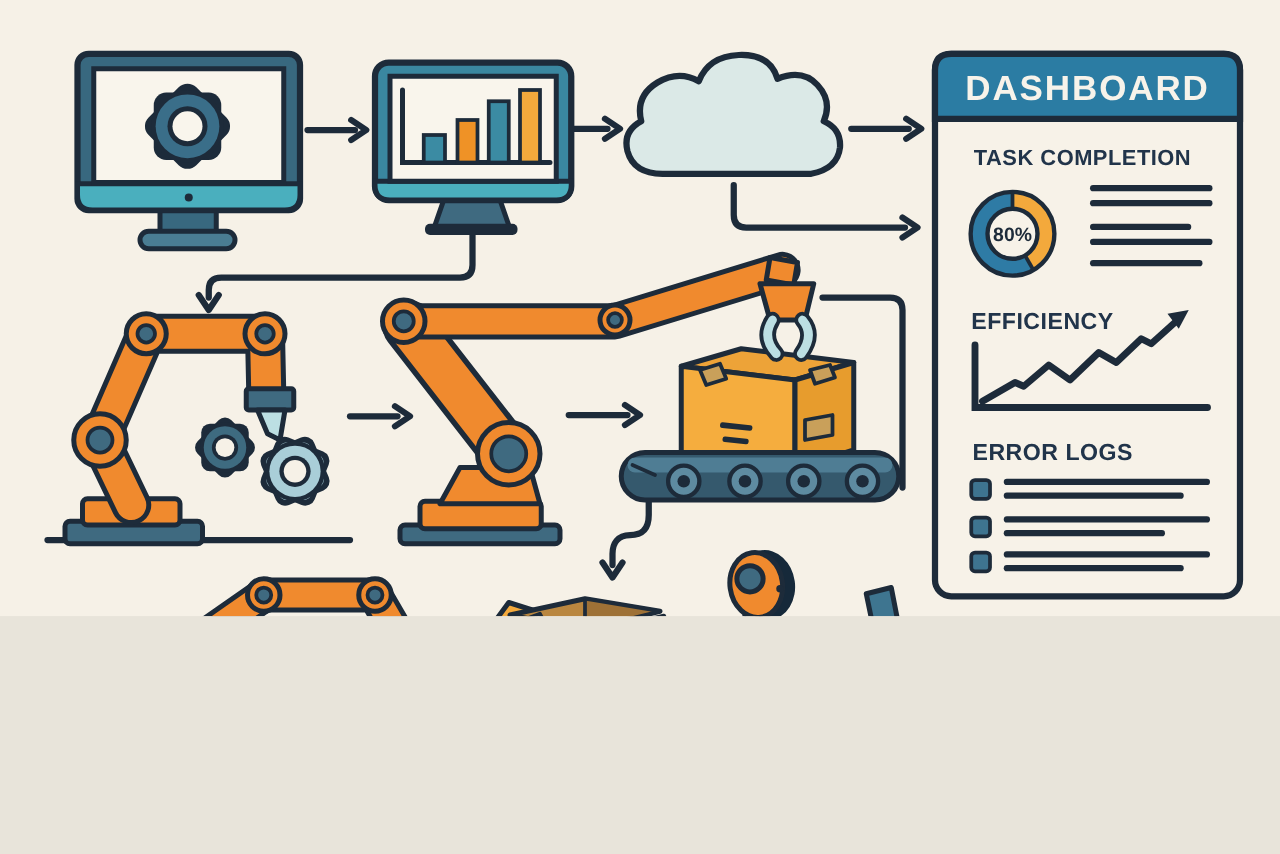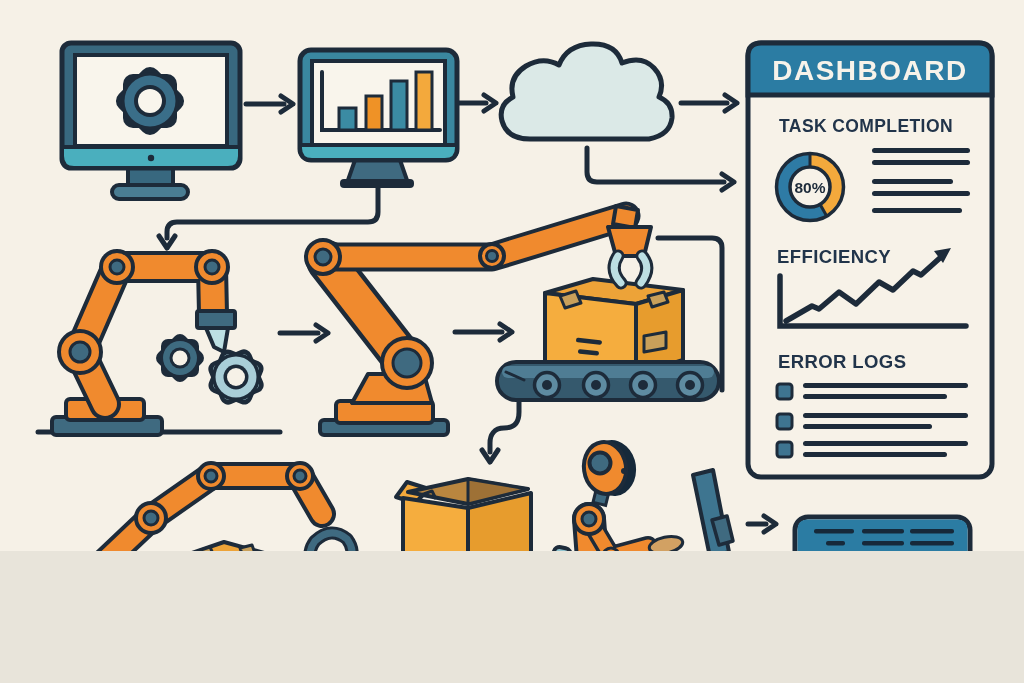--- a/index.html
+++ b/index.html
@@ -1,17 +1,17 @@
 <!DOCTYPE html>
 <html><head>
 <meta charset="utf-8">
 <style>
   html,body{margin:0;padding:0;background:#e8e4da;}
   .stage{
-    width:1024px;height:551px;position:relative;margin:0 auto;
+    width:1024px;height:493px;position:relative;margin:0 auto;
     background:#f6f1e7;overflow:hidden;
     font-family:"Liberation Sans", sans-serif;
   }
   svg{position:absolute;inset:0;display:block;}
   text{font-family:"Liberation Sans", sans-serif;}
 </style>
 </head>
 <body>
 
 <div class="stage">

